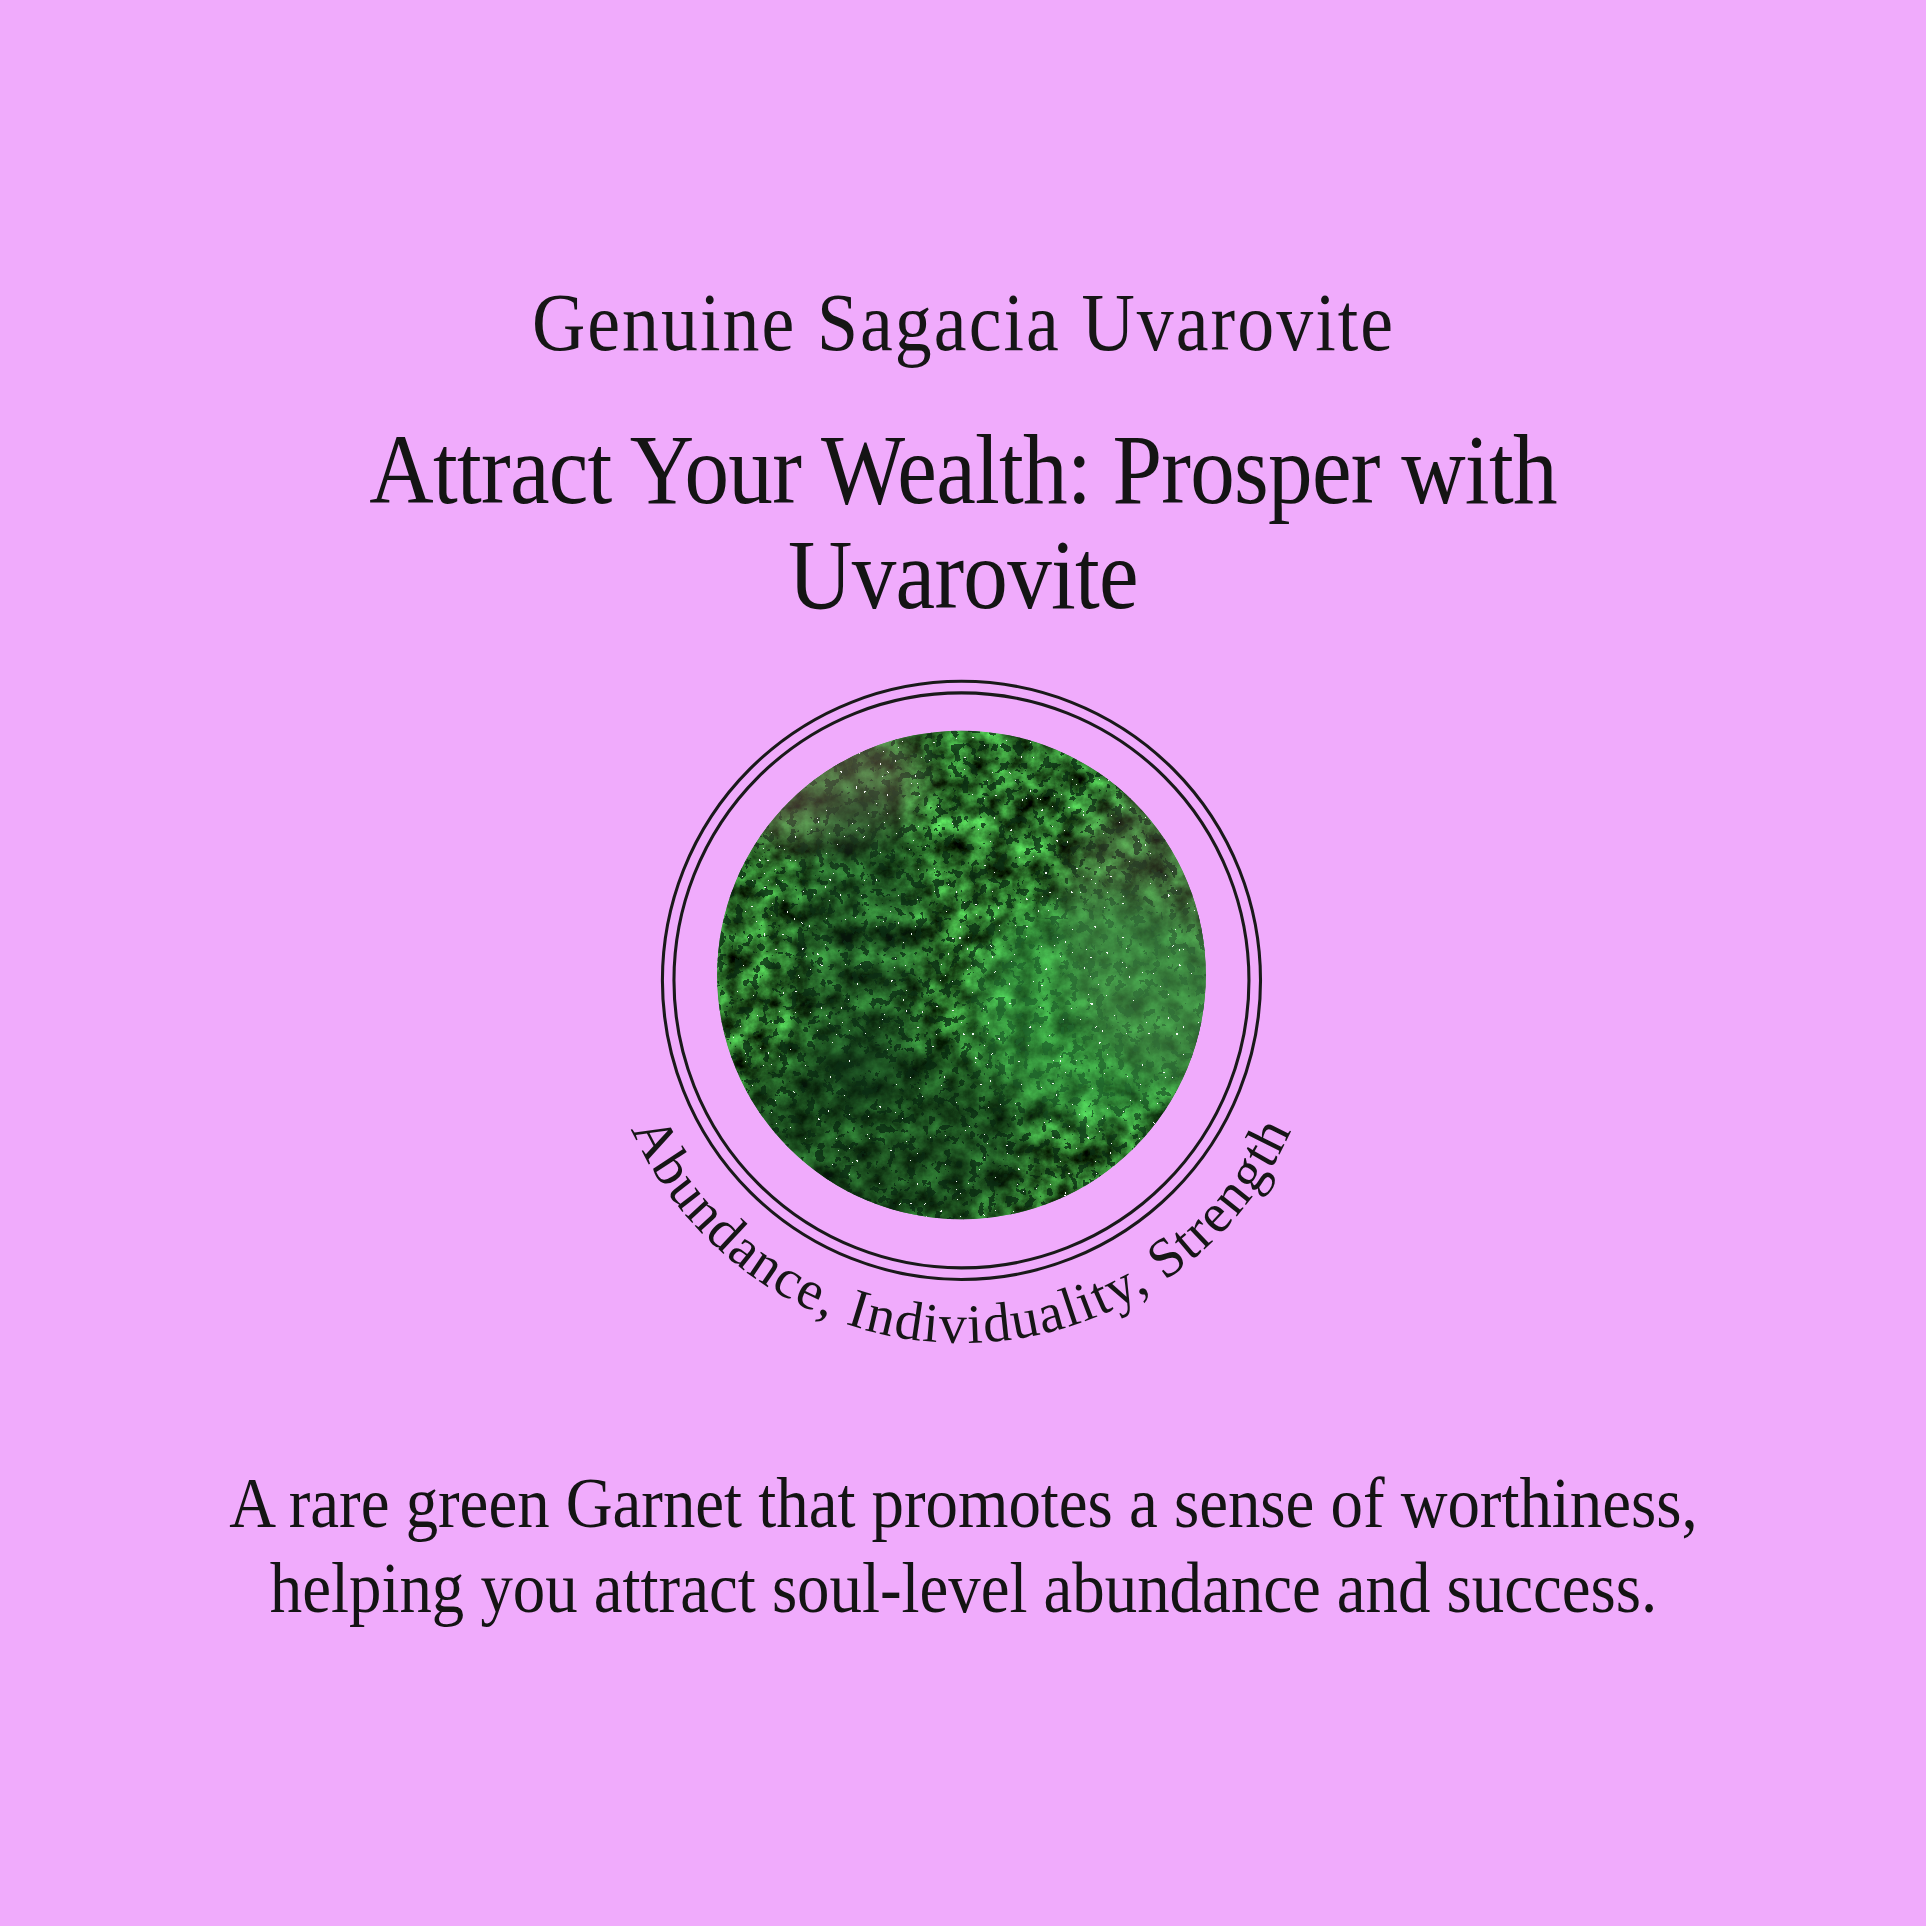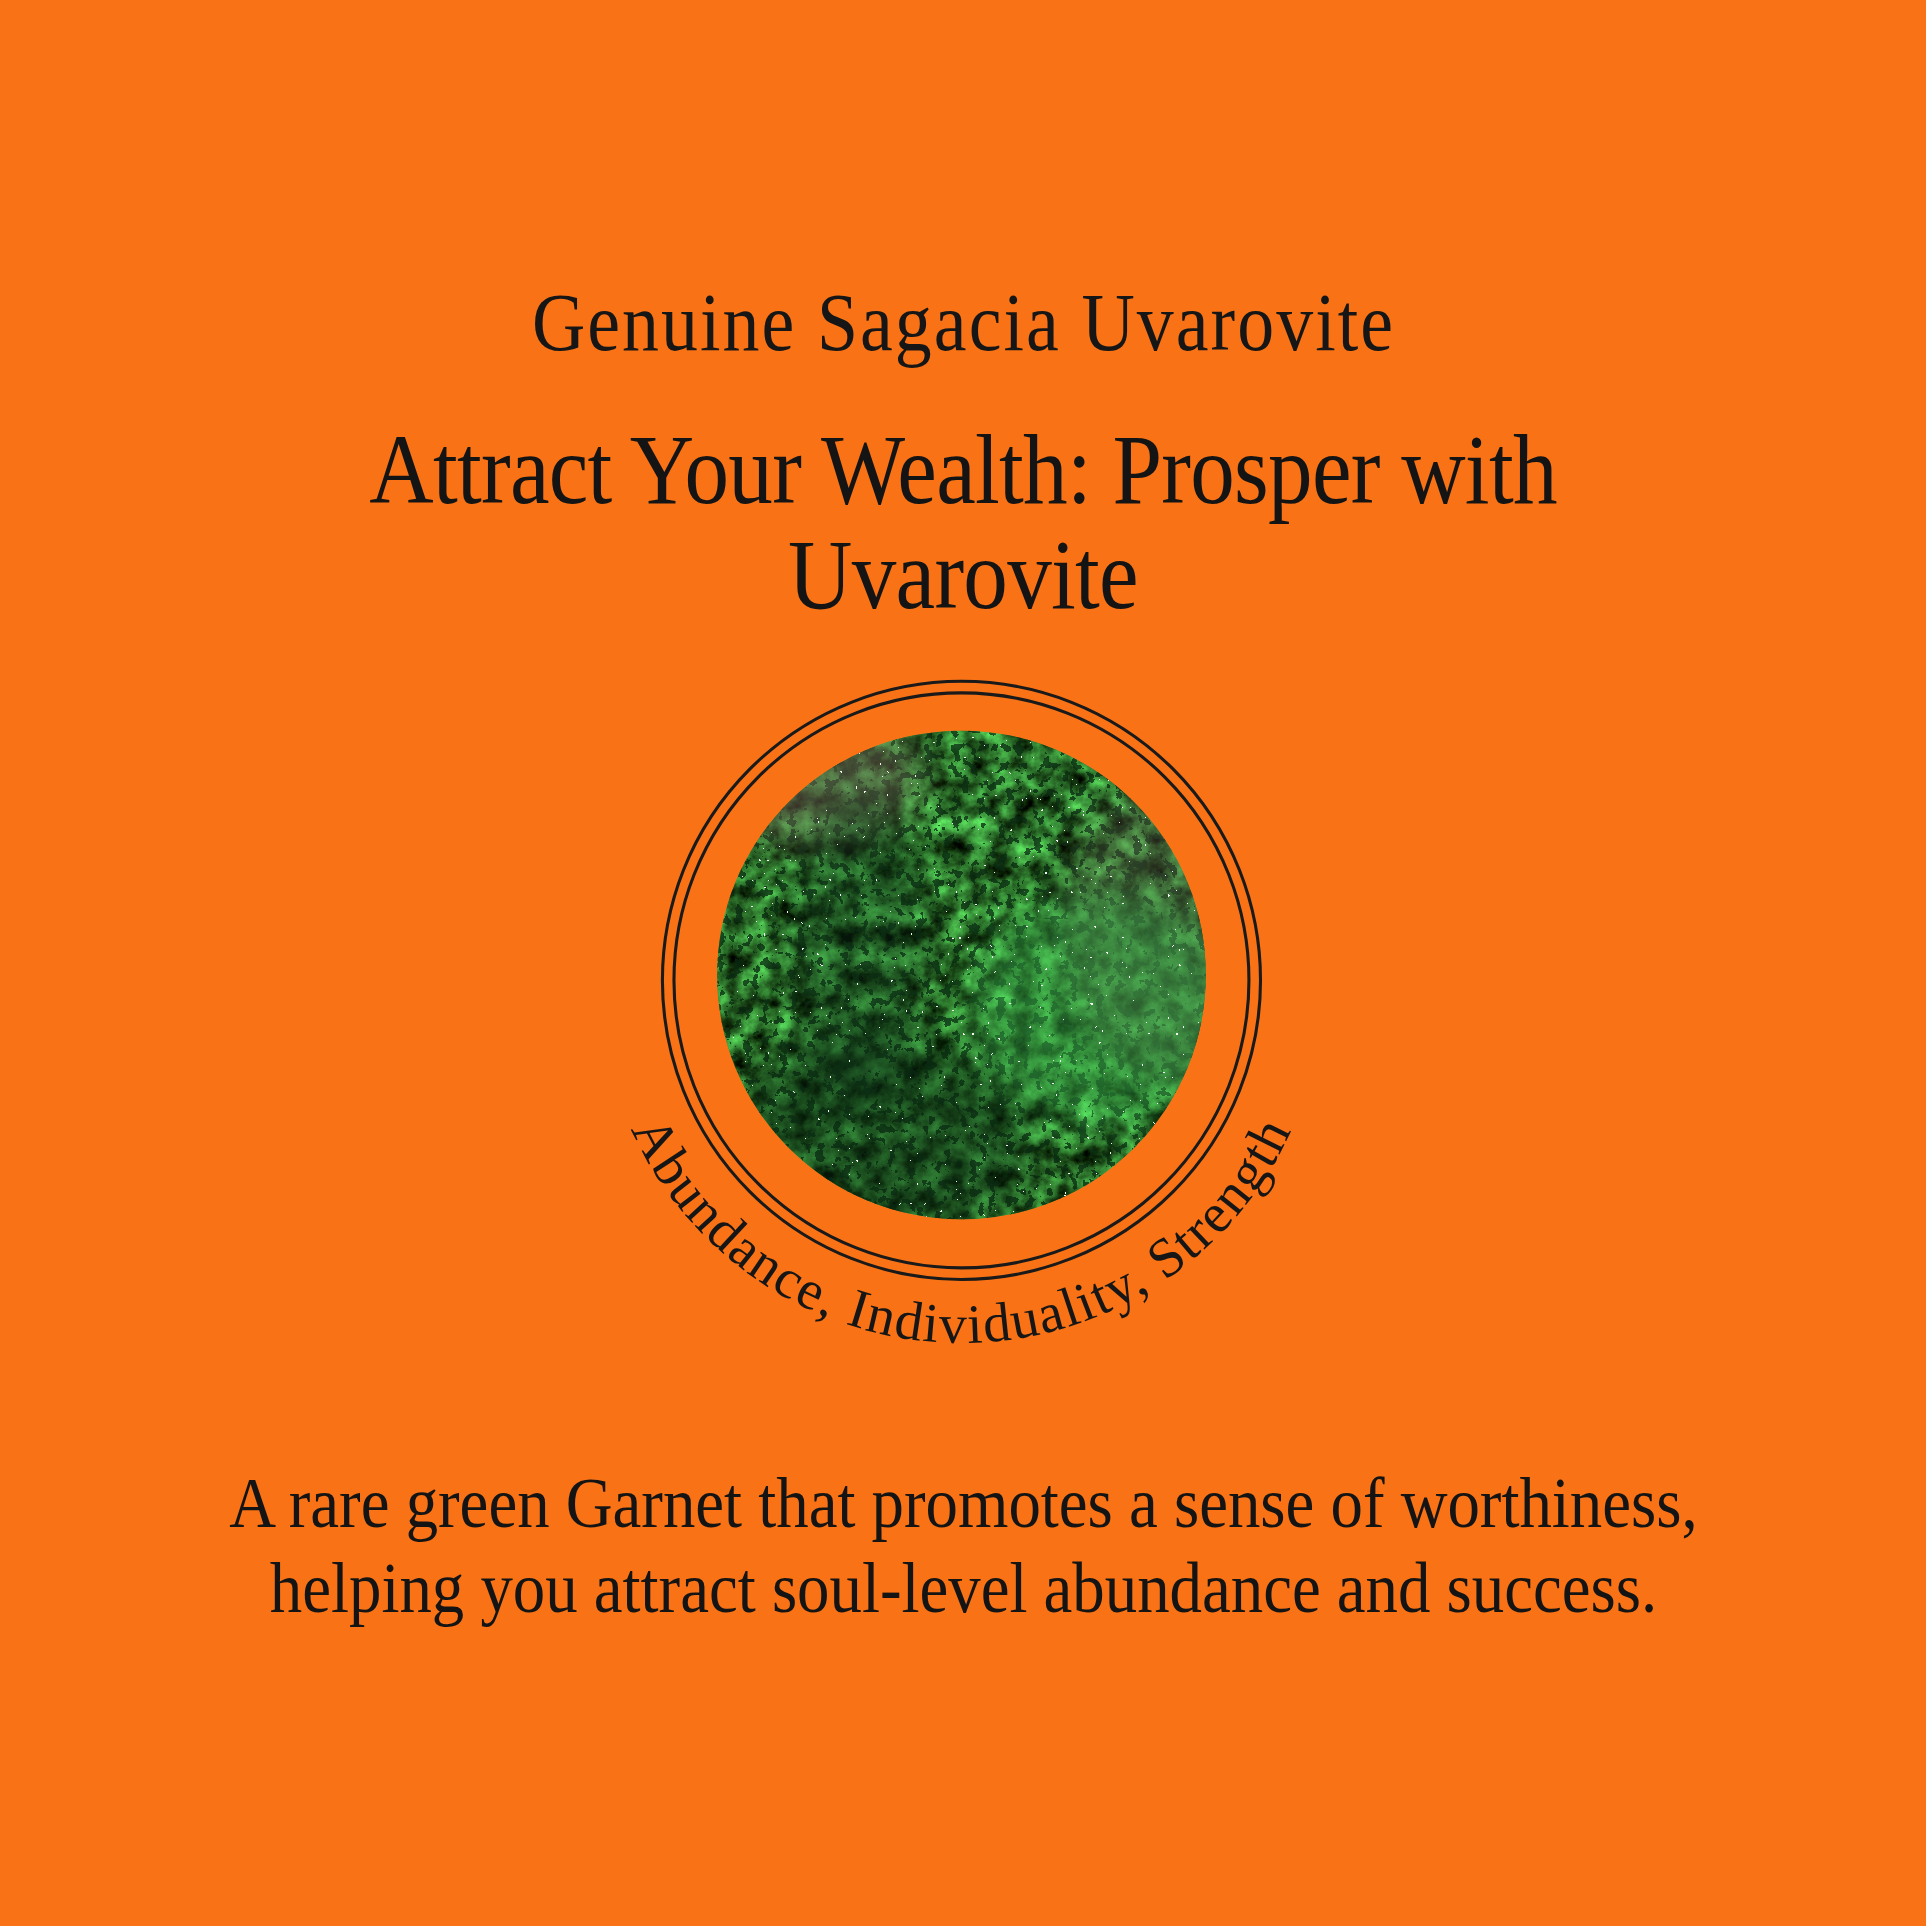--- a/index.html
+++ b/index.html
@@ -11,21 +11,21 @@
     height: 1926px;
     background: #ffffff;
     font-family: "Liberation Serif", "DejaVu Serif", serif;
     color: #161616;
     overflow: hidden;
   }
   .poster {
     position: relative;
     width: 1926px;
     height: 1926px;
-    background: #f97316;
+    background: #f0abfc;
   }
   .txt-line {
     white-space: nowrap;
   }
   .eyebrow {
     position: absolute;
     top: 282px;
     left: 347px;
     width: 1233px;
     text-align: center;

